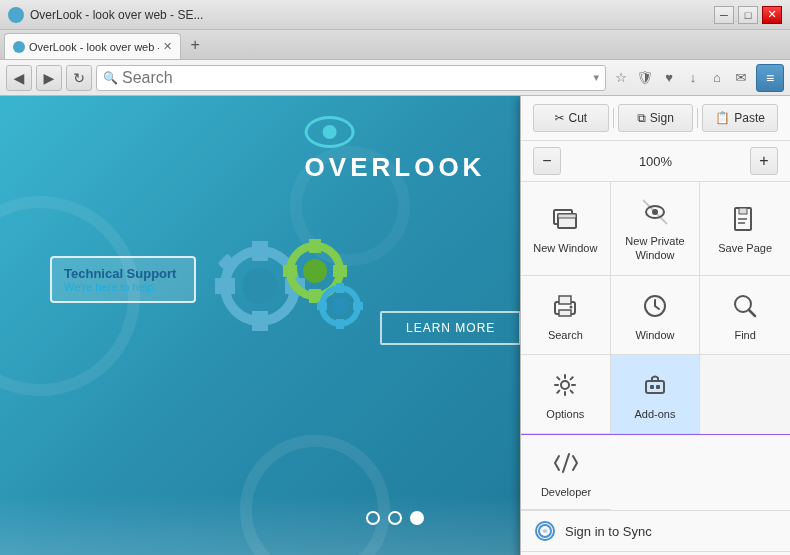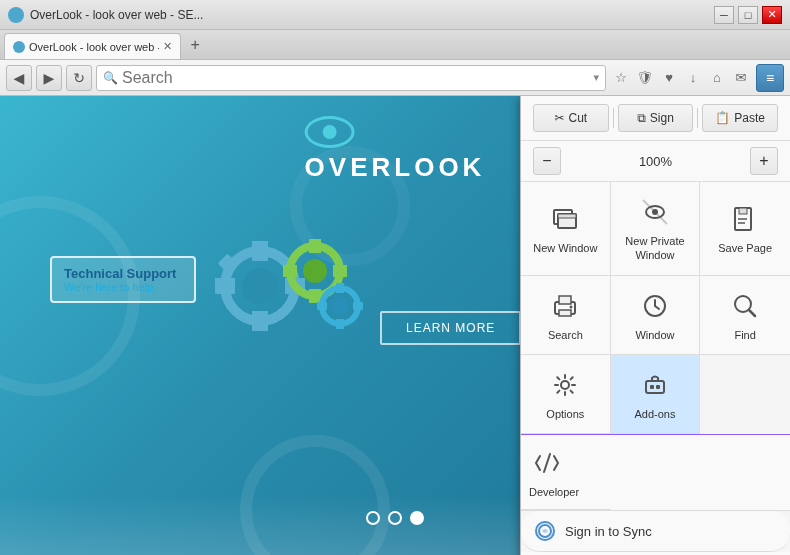--- a/index.html
+++ b/index.html
@@ -220,40 +220,39 @@
     .menu-icon {
       width: 36px; height: 36px; display: flex; align-items: center; justify-content: center;
       font-size: 22px; color: #555;
     }
     .menu-label { font-size: 11px; color: #333; text-align: center; line-height: 1.3; }
 
     
     .developer-item {
       display: flex;
       flex-direction: column;
-      align-items: flex-start;
+      align-items: center;
       justify-content: center;
       padding: 10px 8px;
       cursor: pointer;
       gap: 4px;
       border-bottom: 1px solid #ddd;
       background: #f9f9f9;
       width: 90px;
     }
 
     
     .sync-row {
       display: flex;
       align-items: center;
       padding: 10px 14px;
       border-bottom: 1px solid #ddd;
       cursor: pointer;
       background: #f9f9f9;
       gap: 10px;
-      border-radius: 19px;
     }
     .sync-icon {
       width: 20px; height: 20px; border: 2px solid #4a90d0; border-radius: 50%;
       display: flex; align-items: center; justify-content: center; font-size: 10px; color: #4a90d0;
     }
 
     
     .bottom-bar {
       display: flex;
       align-items: center;

